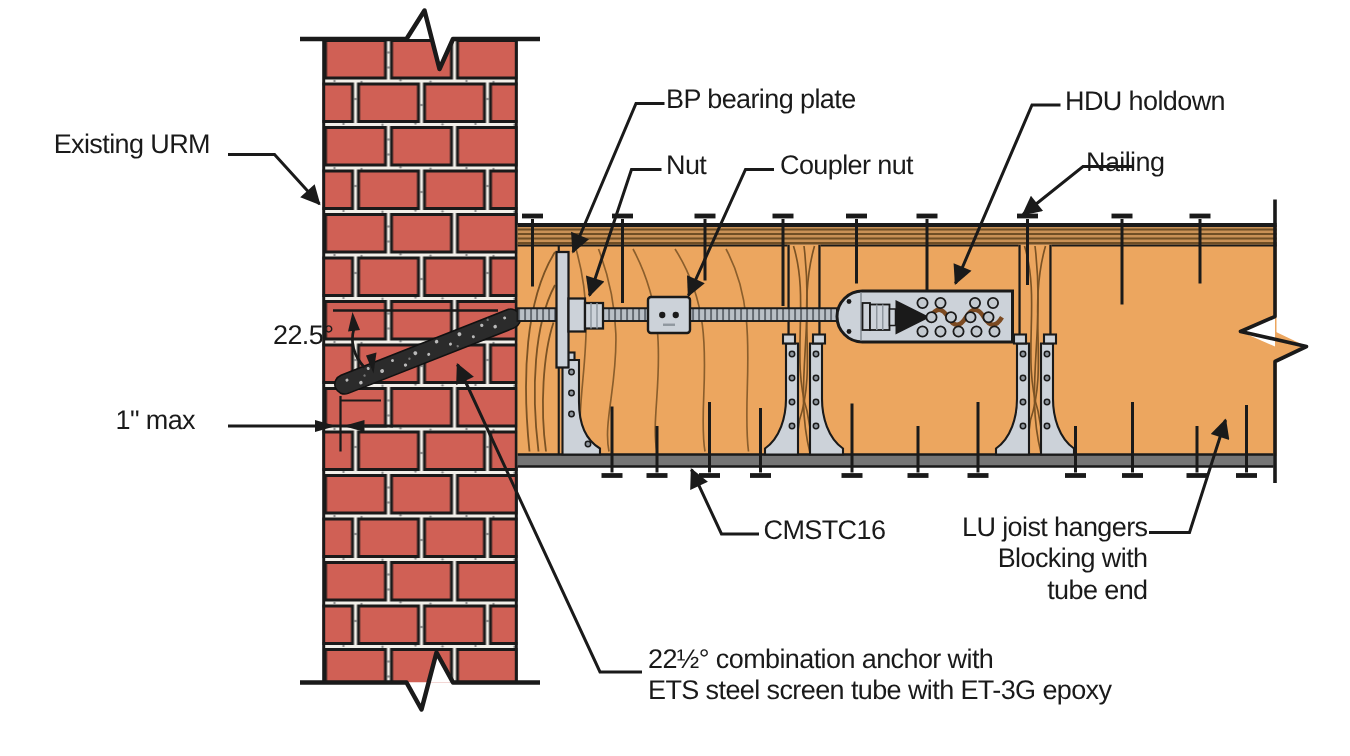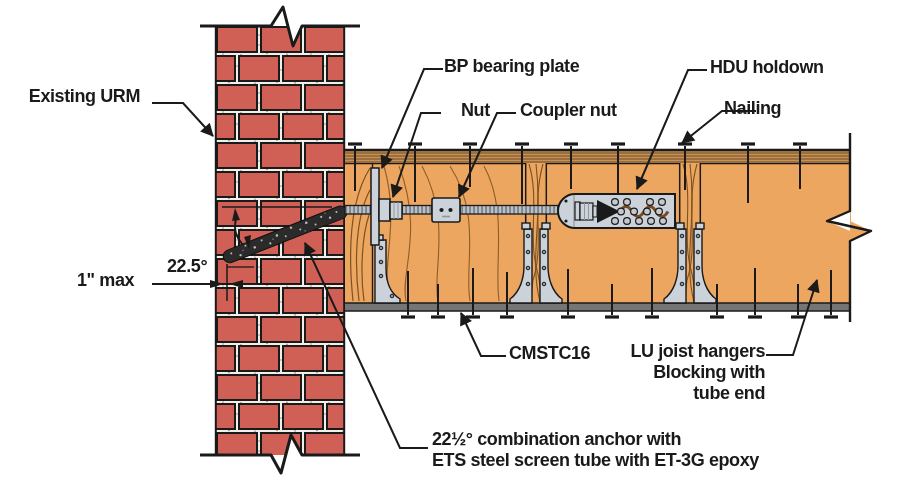--- a/index.html
+++ b/index.html
@@ -4,21 +4,21 @@
 <style>
   :root{
     --brick:#d06055; --mortar:#f2efe9; --wood:#eca65f; --sheathing:#c99156;
     --sheathing-line:#6f4e25; --metal:#ccd2d9; --metal-dark:#8f979f;
     --strap:#757575; --line:#1a1a1a; --grain:#7a5224; --tube:#2b2b2b; --epoxy-rod:#7c4a21;
   }
   html,body{margin:0;padding:0;background:#fff;}
   #stage{position:relative;width:900px;height:504px;background:#fff;overflow:hidden;
          font-family:"Liberation Sans","DejaVu Sans",sans-serif;}
   svg{position:absolute;left:0;top:0;}
-  .lbl{position:absolute;color:var(--line);font-weight:700;font-size:18px;line-height:21px;
+  .lbl{position:absolute;color:var(--line);font-weight:400;font-size:18px;line-height:21px;
        letter-spacing:-0.4px;white-space:nowrap;}
   .r{text-align:right;}
 </style>
 </head>
 <body>
 
 <div id="stage">
 
 <svg width="900" height="504" viewBox="0 0 900 504">
   <defs>
@@ -333,25 +333,25 @@
     <path d="M506,356 H481 L461,313" marker-end="url(#arr)"></path>
     <path d="M766,355 H793 L817,280" marker-end="url(#arr)"></path>
     <path d="M428,448 H400 L305,243" marker-end="url(#arr)"></path>
   </g>
 </svg>
 
 <div class="lbl r" style="left:18px;top:86px;width:122px;">
   <div>Existing URM</div>
 </div>
 <div class="lbl" style="left:444px;top:56px;">BP bearing plate</div>
-<div class="lbl" style="left:444px;top:100px;margin-left:17px;">Nut</div>
+<div class="lbl" style="left:444px;top:100px;">Nut</div>
 <div class="lbl" style="left:710px;top:57px;">HDU holdown</div>
 <div class="lbl" style="left:520px;top:100px;">Coupler nut</div>
 <div class="lbl" style="left:724px;top:98px;">Nailing</div>
-<div class="lbl" style="left:167px;top:213px;margin-top:43px;">22.5°</div>
+<div class="lbl" style="left:182px;top:213px;">22.5°</div>
 <div class="lbl" style="left:77px;top:270px;">1" max</div>
 <div class="lbl" style="left:509px;top:343px;">CMSTC16</div>
 <div class="lbl r" style="left:620px;top:341px;width:145px;">
   <div>LU joist hangers</div>
   <div>Blocking with</div>
   <div>tube end</div>
 </div>
 <div class="lbl" style="left:432px;top:429px;">
   <div>22½° combination anchor with</div>
   <div>ETS steel screen tube with ET-3G epoxy</div>

